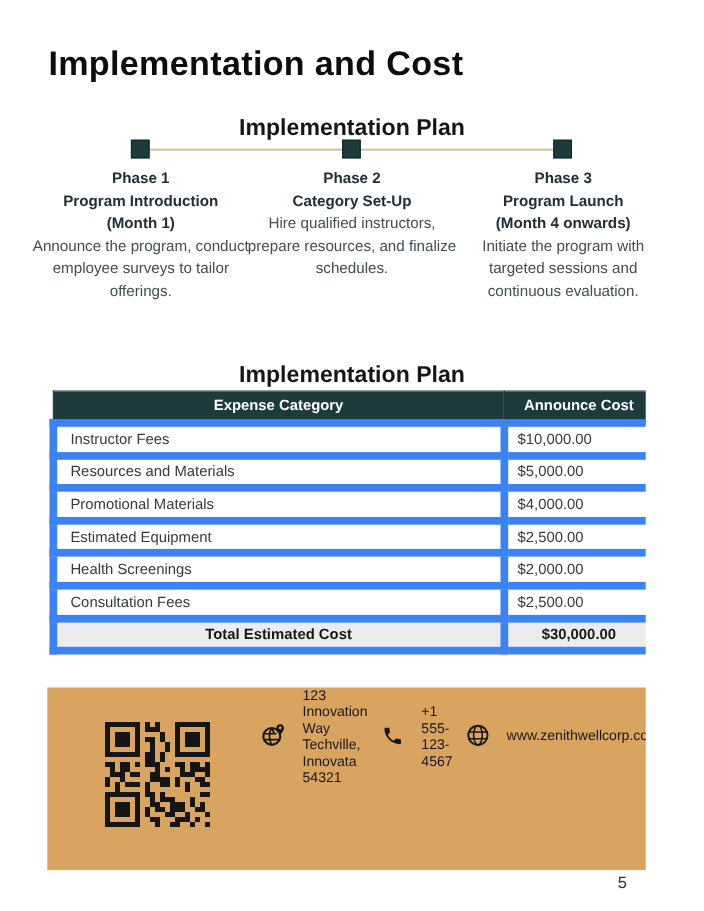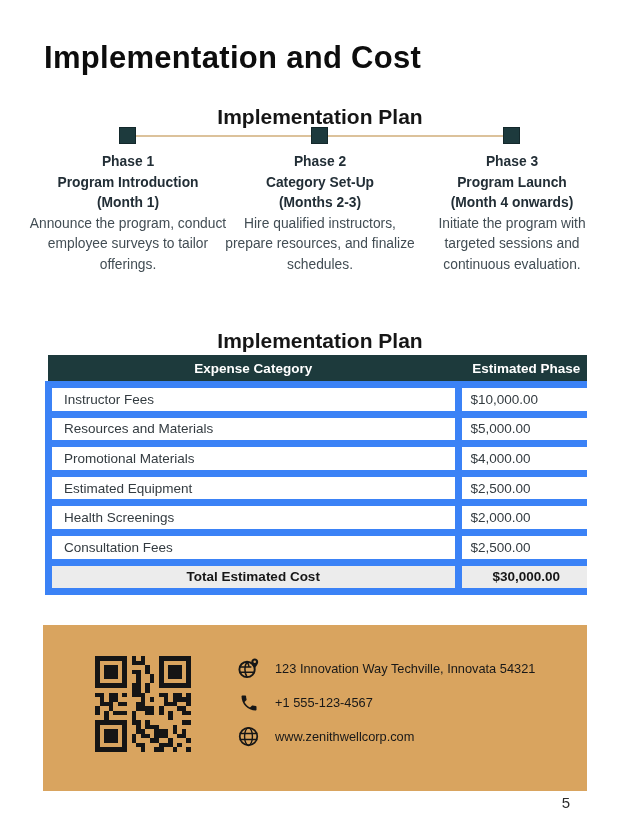--- a/index.html
+++ b/index.html
@@ -43,21 +43,21 @@
     height:22.6px;border:7px solid #3b82f6;color:#333b40;background:#fff;
     padding:0 0 0 12px;
   }
   .cost-table td.money{padding-left:9px;}
   .cost-table tr.total td{
     background:#ececec;font-weight:700;color:#161616;text-align:center;padding:0;
   }
   
   .footer{position:absolute;left:43px;top:625px;width:555px;height:166px;background:#d9a45f;}
   .qr{position:absolute;left:52px;top:31px;width:96px;height:96px;}
-  .contacts{position:absolute;left:194px;top:32px;display:flex;flex-direction:column;gap:11px;}
+  .contacts{position:absolute;left:194px;top:32px;display:flex;flex-direction:row;gap:11px;}
   .contact-row{display:flex;align-items:center;height:23px;}
   .contact-row .cicon{width:23px;height:23px;flex:0 0 23px;display:flex;align-items:center;justify-content:center;}
   .contact-row .ctext{margin-left:15px;font-size:12.8px;color:#181818;}
   
   .page-number{position:absolute;right:17px;top:794px;font-size:15px;color:#2c2c2c;}
 </style>
 </head>
 <body>
 
 <div id="page">
@@ -72,41 +72,40 @@
 
   <div class="phase phase1">
     <div class="b">Phase 1</div>
     <div class="b">Program Introduction</div>
     <div class="b">(Month 1)</div>
     <div class="d">Announce the program, conduct employee surveys to tailor offerings.</div>
   </div>
   <div class="phase phase2">
     <div class="b">Phase 2</div>
     <div class="b">Category Set-Up</div>
-    <div class="b">(Months 2-3)</div>
     <div class="d">Hire qualified instructors, prepare resources, and finalize schedules.</div>
   </div>
   <div class="phase phase3">
     <div class="b">Phase 3</div>
     <div class="b">Program Launch</div>
     <div class="b">(Month 4 onwards)</div>
     <div class="d">Initiate the program with targeted sessions and continuous evaluation.</div>
   </div>
 
   <h2 class="section-heading heading-table">Implementation Plan</h2>
 
   <table class="cost-table">
     <colgroup>
         <col class="c1">
         <col class="c2">
       </colgroup>
     <thead>
       <tr>
         <th>Expense Category</th>
-        <th>Estimated Phase</th>
+        <th>Announce Cost</th>
       </tr>
     </thead>
     <tbody>
       <tr>
         <td>Instructor Fees</td>
         <td class="money">$10,000.00</td>
       </tr>
       <tr>
         <td>Resources and Materials</td>
         <td class="money">$5,000.00</td>

